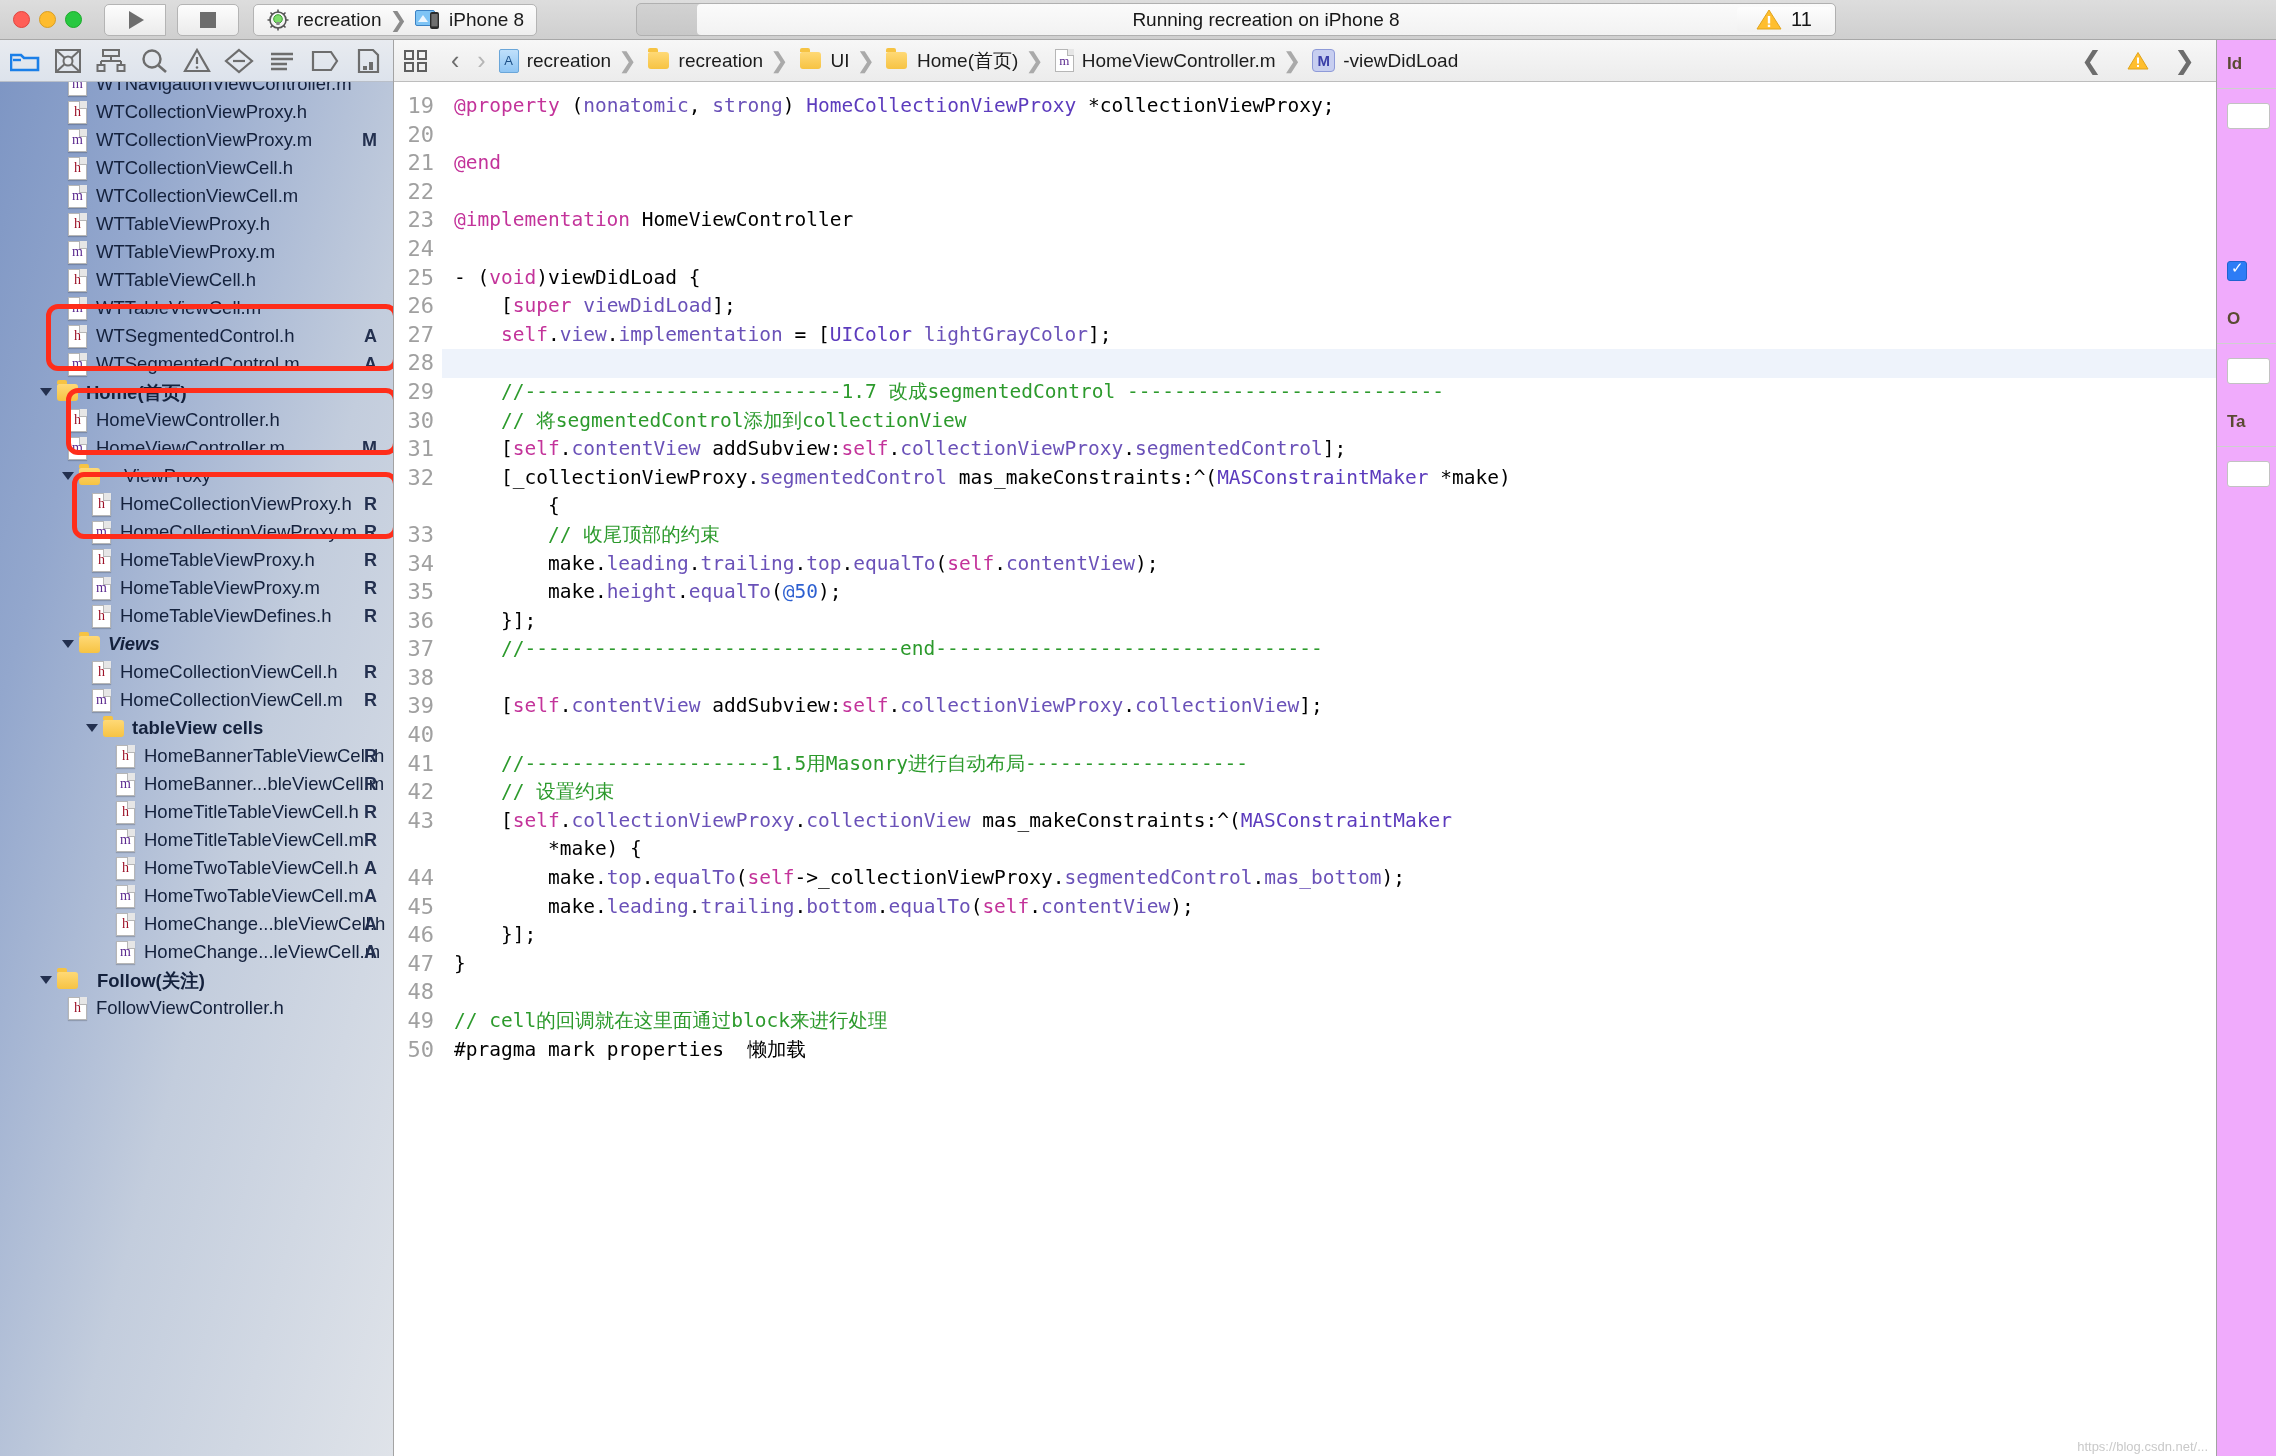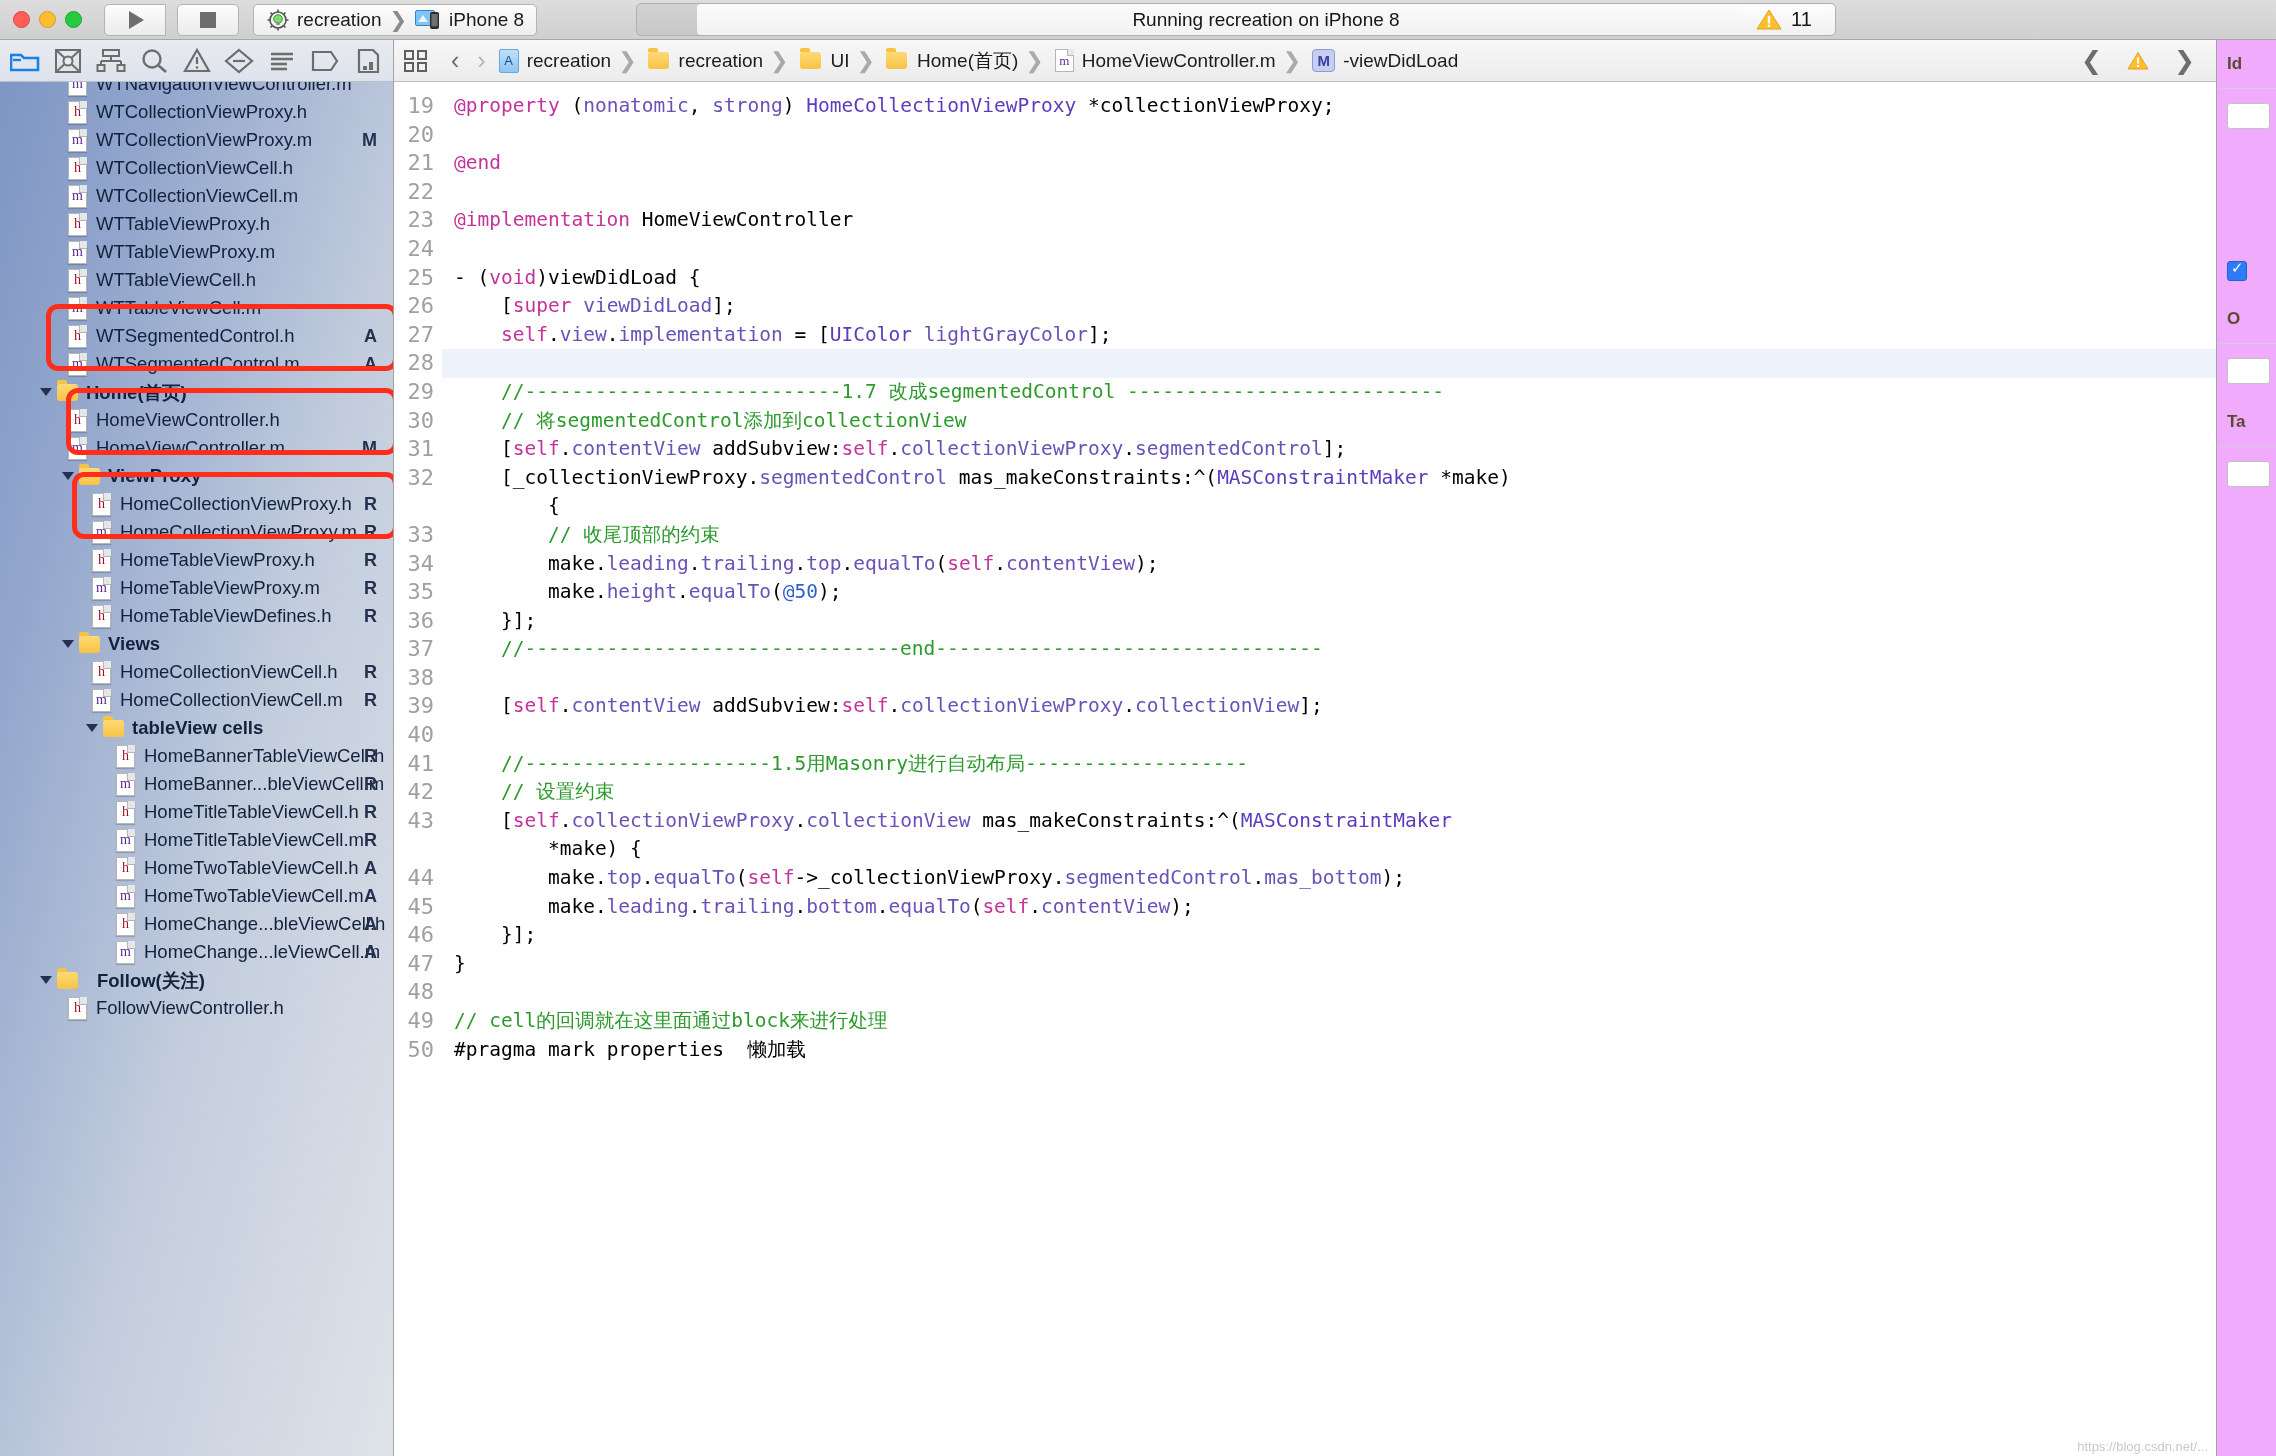--- a/index.html
+++ b/index.html
@@ -467,21 +467,21 @@
           <span class="name">HomeViewController.h</span>
         </div>
         <div class="row ind1">
           <span class="doc m">m</span>
           <span class="name">HomeViewController.m</span>
           <span class="badge">M</span>
         </div>
         <div class="row fold1">
           <span class="disc"></span>
           <span class="folder"></span>
-          <span class="name" style="font-weight: 700;">ViewProxy</span>
+          <span class="name" style="font-weight: 400; margin-left: 16px;">ViewProxy</span>
         </div>
         <div class="row ind2">
           <span class="doc h">h</span>
           <span class="name">HomeCollectionViewProxy.h</span>
           <span class="badge">R</span>
         </div>
         <div class="row ind2">
           <span class="doc m">m</span>
           <span class="name">HomeCollectionViewProxy.m</span>
           <span class="badge">R</span>
@@ -497,21 +497,21 @@
           <span class="badge">R</span>
         </div>
         <div class="row ind2">
           <span class="doc h">h</span>
           <span class="name">HomeTableViewDefines.h</span>
           <span class="badge">R</span>
         </div>
         <div class="row fold1">
           <span class="disc"></span>
           <span class="folder"></span>
-          <span class="name" style="font-weight: 700;">Views</span>
+          <span class="name" style="font-weight: 700; font-style: italic;">Views</span>
         </div>
         <div class="row ind2">
           <span class="doc h">h</span>
           <span class="name">HomeCollectionViewCell.h</span>
           <span class="badge">R</span>
         </div>
         <div class="row ind2">
           <span class="doc m">m</span>
           <span class="name">HomeCollectionViewCell.m</span>
           <span class="badge">R</span>

